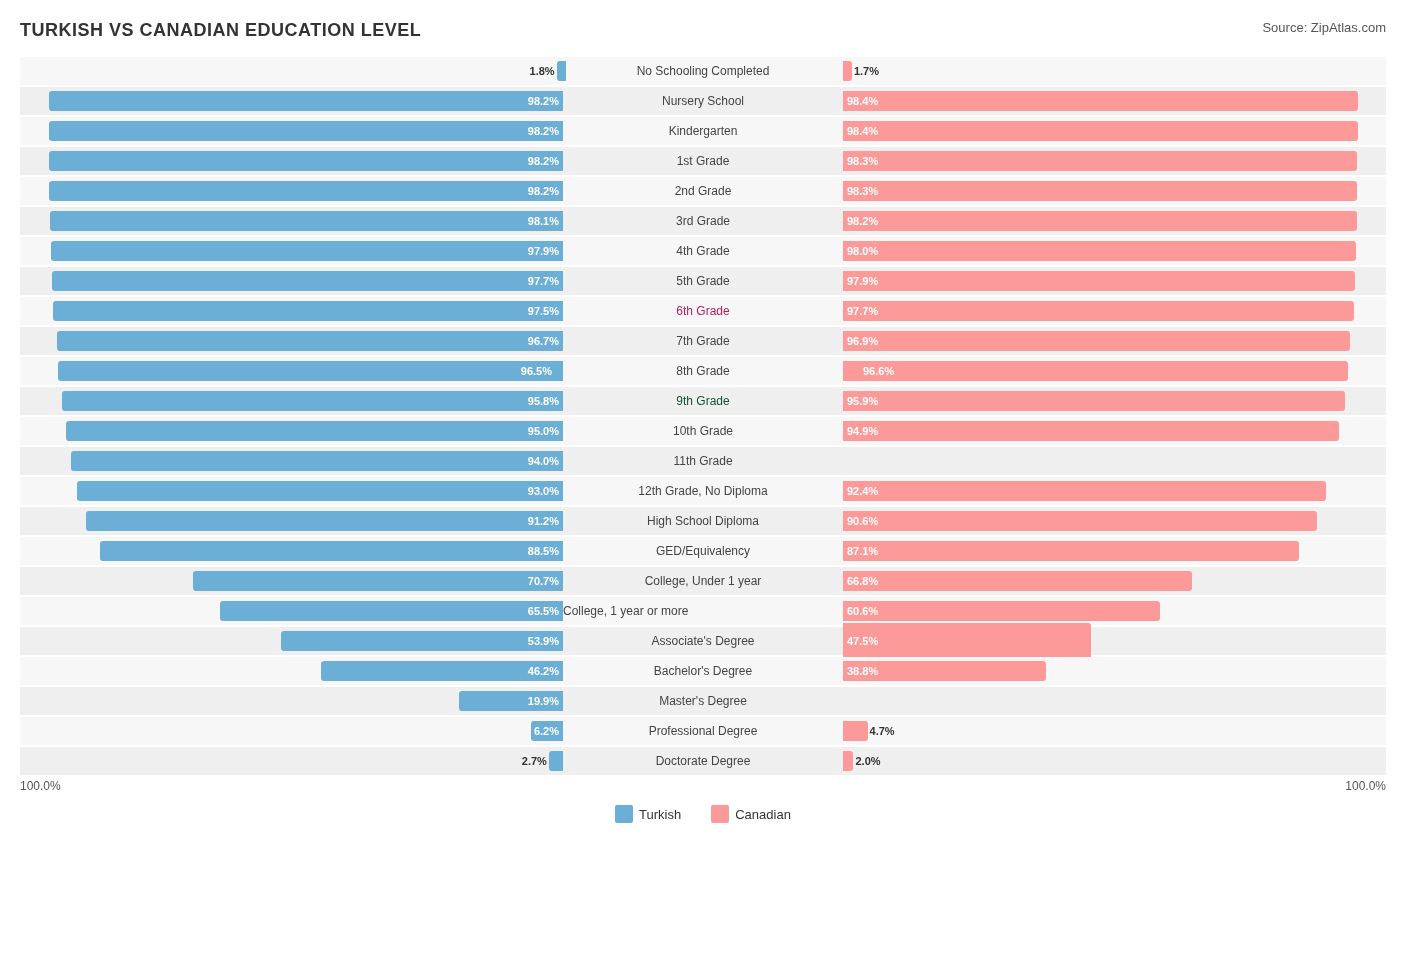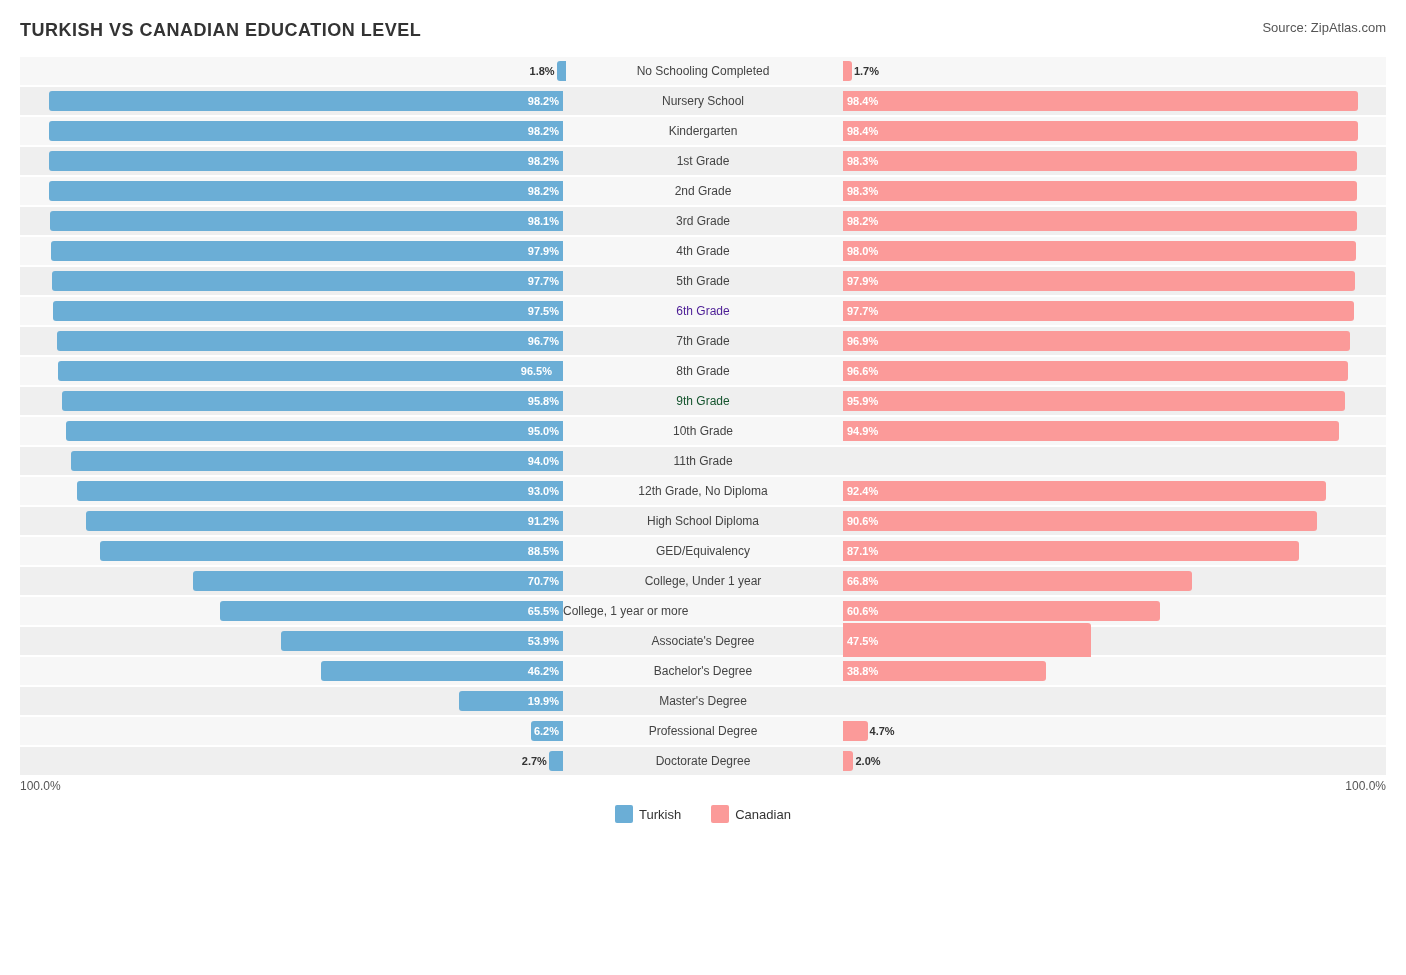--- a/index.html
+++ b/index.html
@@ -453,21 +453,21 @@
         <span style="font-size:11px;color:#fff;font-weight:bold;padding-right:4px;">97.5%</span>
       </div>
     </div>
     <div style="
       position:absolute;
       left:50%;
       transform:translateX(-50%);
       width:288px;
       text-align:center;
       font-size:12px;
-      color:#4c1d95;
+      color:#be185d;
       z-index:10;
       white-space:nowrap;
       pointer-events:none;
     ">6th Grade</div>
     <div style="width:50%; height:100%; position:relative; display:flex; align-items:center; justify-content:flex-start;">
       <div style="
         position:absolute;
         left:140px;
         width:510.971px;
         height:20px;
@@ -558,21 +558,21 @@
         position:absolute;
         left:140px;
         width:505.21799999999996px;
         height:20px;
         background:#fb9a99;
         border-radius:0 3px 3px 0;
         display:flex;
         align-items:center;
         justify-content:flex-start;
       ">
-        <span style="font-size:11px;color:#fff;font-weight:bold;padding-left:4px;">96.6%</span>
+        <span style="font-size:11px;color:#fff;font-weight:bold;padding-left:20px;">96.6%</span>
       </div>
     </div>
   </div>
       <div class="bar-row" style="display: flex; align-items: center; position: relative; height: 28px; margin-bottom: 2px; background: rgb(239, 239, 239);">
     <div style="width:50%; height:100%; position:relative; display:flex; align-items:center; justify-content:flex-end;">
       <div style="
         position:absolute;
         right:140px;
         width:501.034px;
         height:20px;

